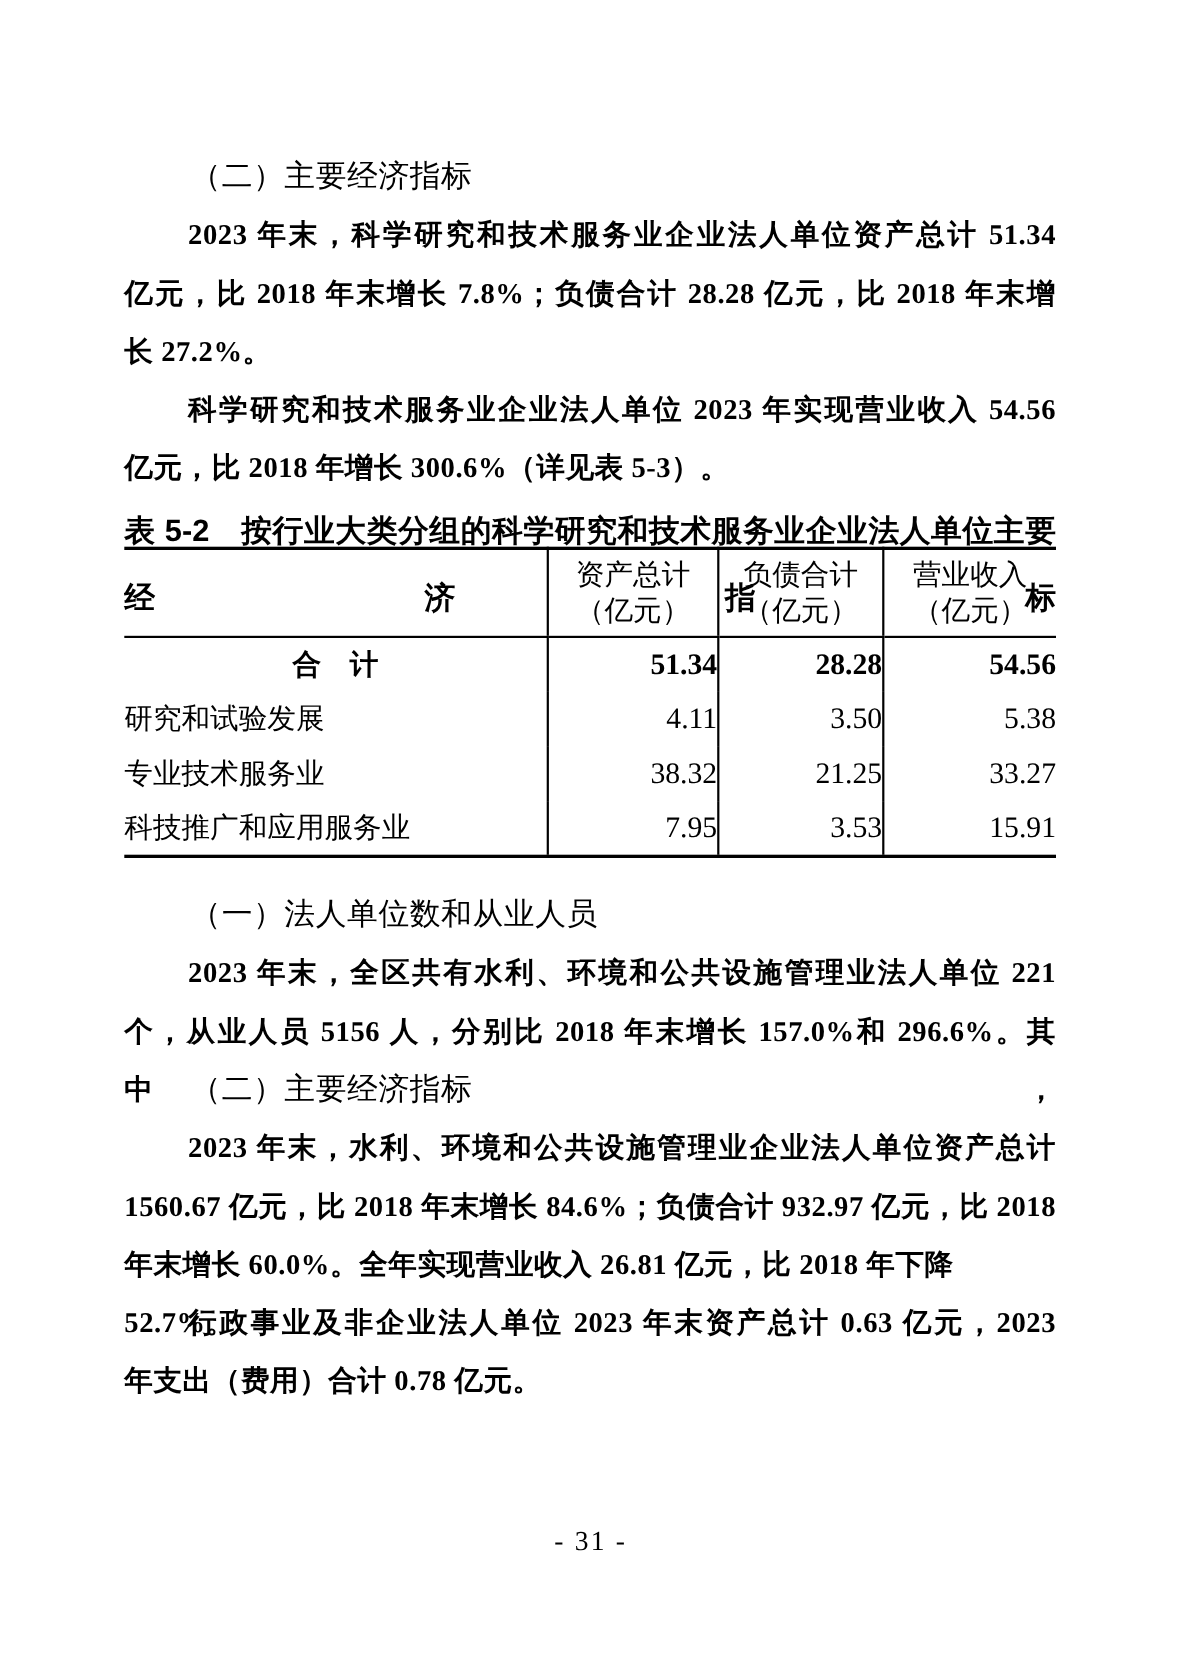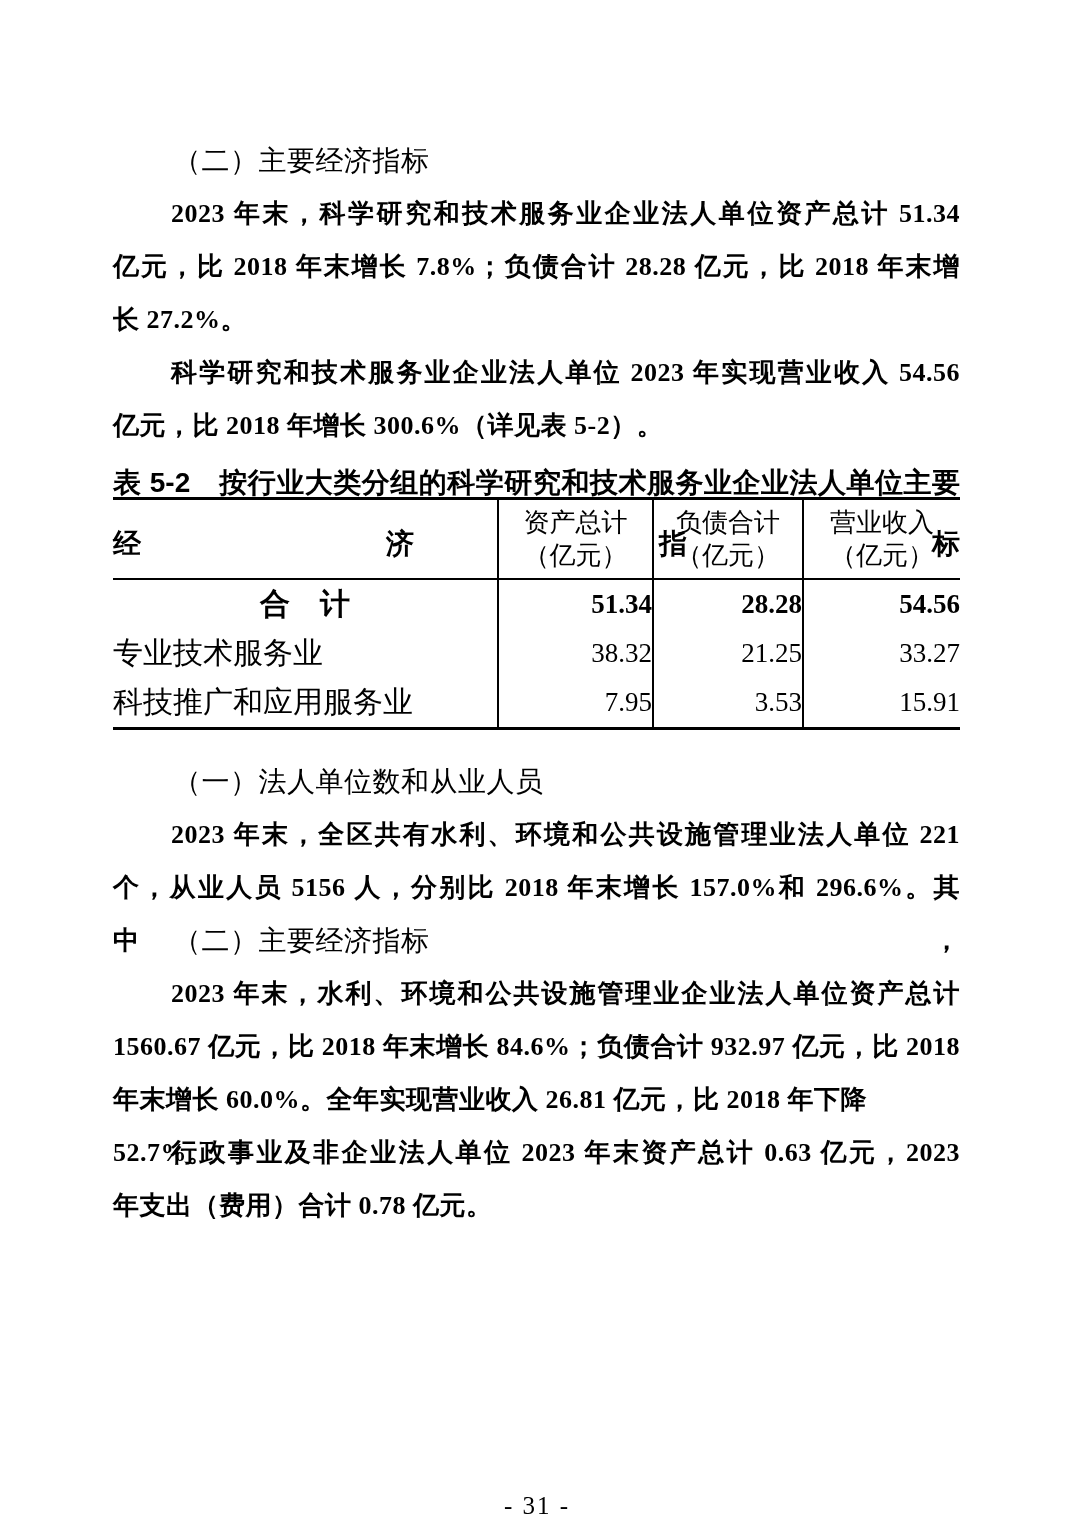--- a/index.html
+++ b/index.html
@@ -40,46 +40,46 @@
   table.stat td { vertical-align: middle; padding: 0; }
   col.c-label { width: 385px; }
   col.c-v1 { width: 155px; }
   col.c-v2 { width: 150px; }
   col.c-v3 { width: 157px; }
   tr.hdr { height: 80px; }
   tr.hdr td { border-bottom: 2px solid #000; text-align: center; }
   .hcell { font-size: 26px; line-height: 33px; text-align: center; }
   td.sep { border-left: 2px solid #000; }
   tr.body-row { height: 50px; }
-  td.rowlabel { text-align: left; padding-left: 8px; font-size: 30px; }
+  td.rowlabel { text-align: left; padding-left: 8px; font-size: 26px; }
   td.num { text-align: right; padding-right: 12px; font-size: 27px; }
   tr.total td { font-weight: bold; text-align: right; }
   tr.total td.rowlabel { text-align: center; padding-left: 0; }
   .sec-gap { height: 25px; }
   .footer {
-    position: absolute; left: 0; top: 1492px; width: 1074px;
+    position: absolute; left: 0; top: 1388px; width: 1074px;
     text-align: center; font-size: 25px; letter-spacing: 2px;
   }
 </style>
 </head>
 <body>
 
 <div class="content">
 
   <div class="line kai">（二）主要经济指标</div>
 
   <div>
     <div class="line jline indent">2023 年末，科学研究和技术服务业企业法人单位资产总计 51.34</div>
     <div class="line jline">亿元，比 2018 年末增长 7.8%；负债合计 28.28 亿元，比 2018 年末增</div>
     <div class="line endline">长 27.2%。</div>
   </div>
 
   <div>
     <div class="line jline indent">科学研究和技术服务业企业法人单位 2023 年实现营业收入 54.56</div>
-    <div class="line endline">亿元，比 2018 年增长 300.6%（详见表 5-2）。</div>
+    <div class="line endline">亿元，比 2018 年增长 300.6%（详见表 5-3）。</div>
   </div>
 
   <div class="tbl-caption">表 5-2　按行业大类分组的科学研究和技术服务业企业法人单位主要经济指标</div>
 
   <table class="stat">
     <colgroup>
       <col class="c-label">
         <col class="c-v1">
         <col class="c-v2">
         <col class="c-v3">
@@ -98,20 +98,26 @@
         <td class="sep">
           <div class="hcell">营业收入</div>
           <div class="hcell">（亿元）</div>
         </td>
       </tr>
       <tr class="body-row total">
         <td class="rowlabel">合　计</td>
         <td class="sep num">51.34</td>
         <td class="sep num">28.28</td>
         <td class="sep num">54.56</td>
+      </tr>
+      <tr class="body-row">
+        <td class="rowlabel">研究和试验发展</td>
+        <td class="sep num">4.11</td>
+        <td class="sep num">3.50</td>
+        <td class="sep num">5.38</td>
       </tr>
       <tr class="body-row">
         <td class="rowlabel">专业技术服务业</td>
         <td class="sep num">38.32</td>
         <td class="sep num">21.25</td>
         <td class="sep num">33.27</td>
       </tr>
       <tr class="body-row">
         <td class="rowlabel">科技推广和应用服务业</td>
         <td class="sep num">7.95</td>

